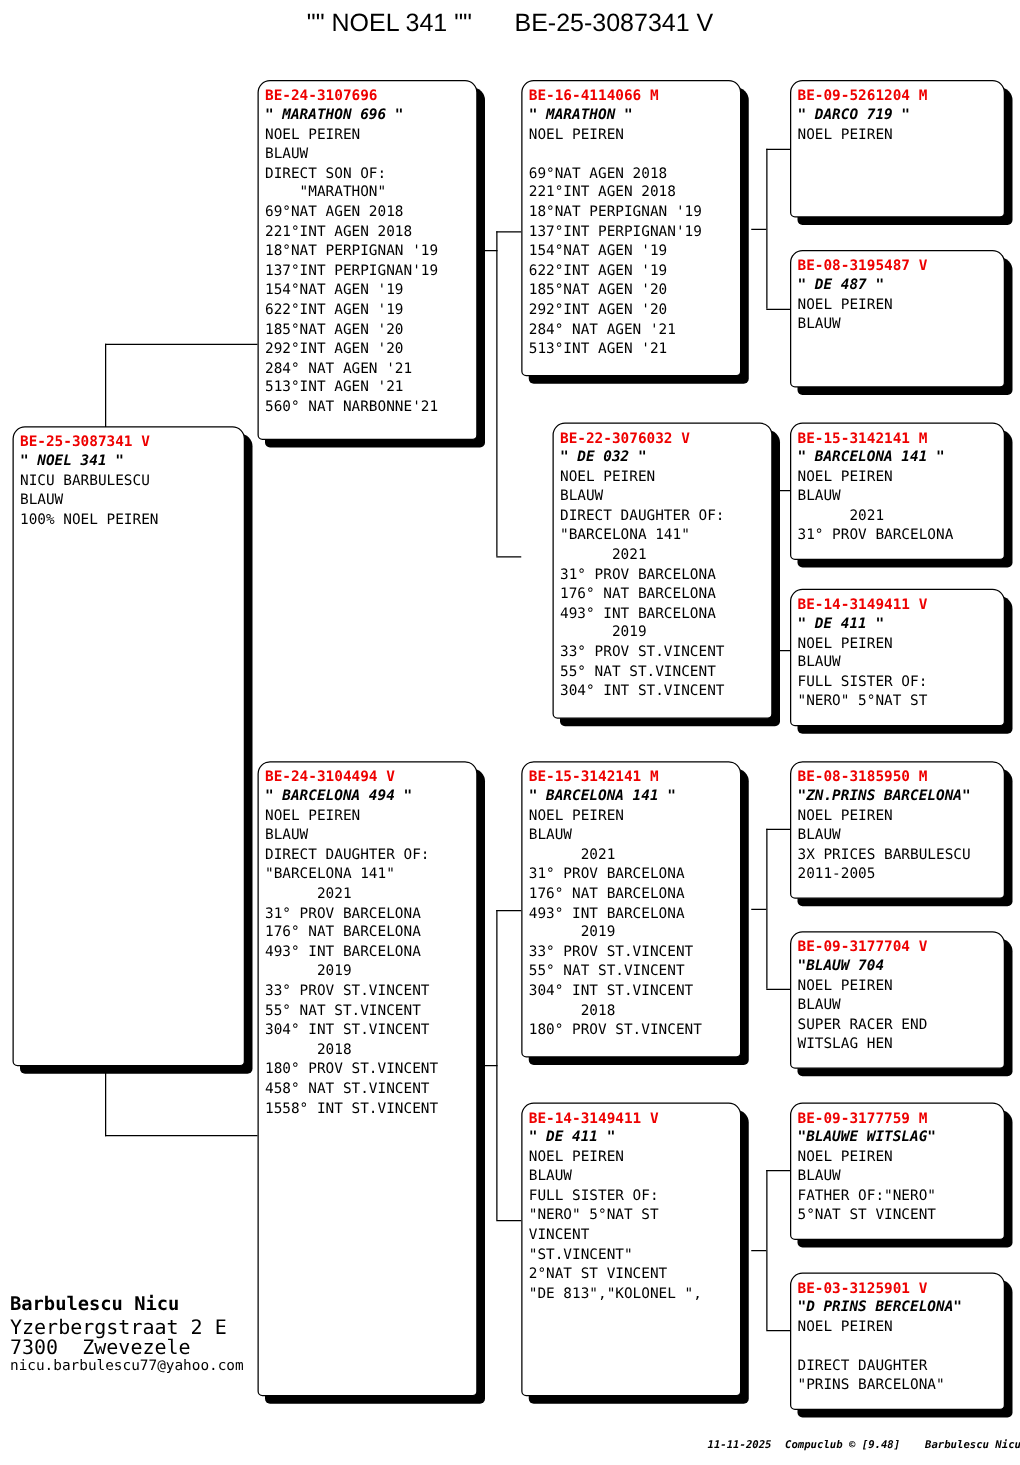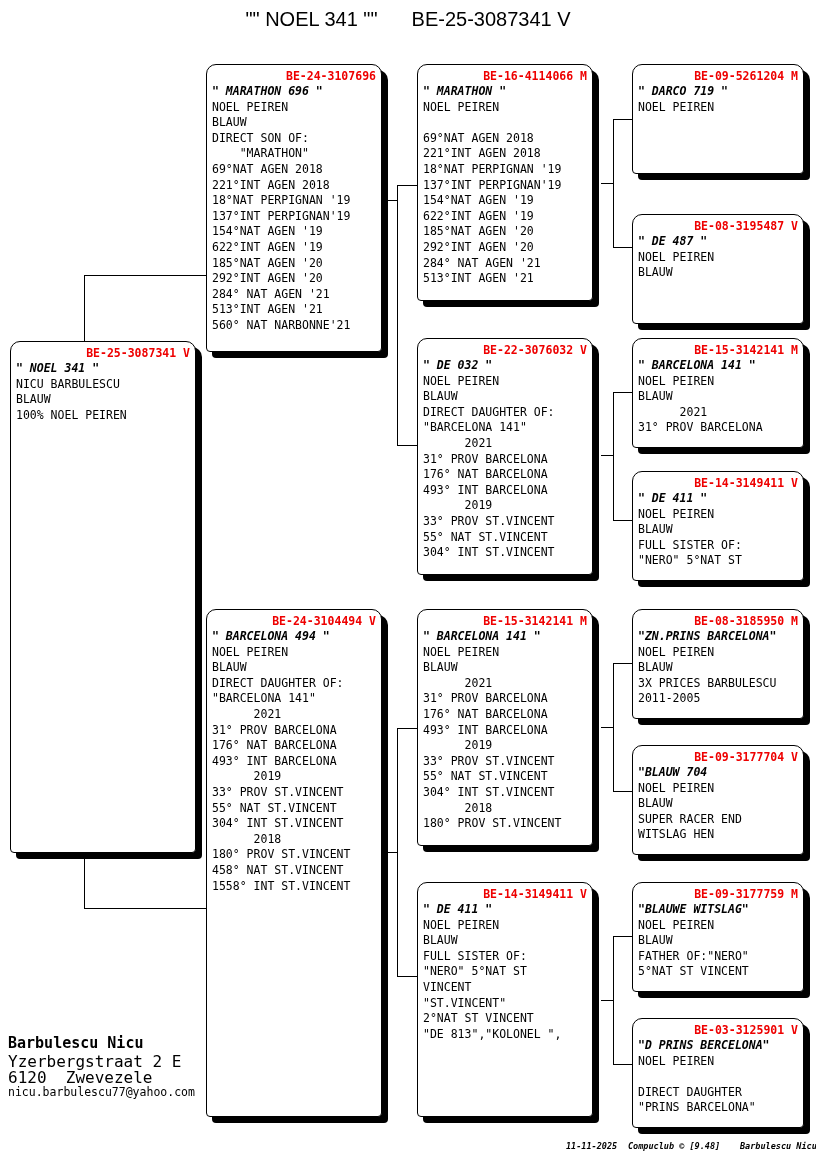--- a/index.html
+++ b/index.html
@@ -36,21 +36,21 @@
     box-sizing: border-box;
     background: #ffffff;
     border: 1px solid #000000;
     border-radius: 10px 10px 4px 4px;
     box-shadow: 6px 6px 0 0 #000000;
     padding: 4px 5px 3px 5px;
     overflow: hidden;
   }
   .card .ring {
     display: block;
-    text-align: right;
+    text-align: left;
     color: #ee0000;
     font-weight: bold;
     font-size: 11.5px;
     letter-spacing: 0px;
     line-height: 15px;
     white-space: pre;
   }
   .card .nick {
     display: block;
     font-style: italic;
@@ -108,21 +108,21 @@
     position: absolute;
     left: 566px;
     top: 1141px;
     width: 250px;
     font-size: 8.5px;
     font-style: italic;
     font-weight: bold;
     color: #000;
     white-space: pre;
   }
-  #credit span { display: inline-block; vertical-align: baseline; }
+  #credit span { display: inline-block; vertical-align: baseline; margin-top: 10px; }
   #credit .c-date { width: 62px; }
   #credit .c-app  { width: 112px; }
 </style>
 </head>
 <body>
 
 <div id="header"><span class="h-name">"" NOEL 341 ""</span><span class="h-gap"></span><span class="h-ring">BE-25-3087341 V</span></div>
 
 <div class="conn v" style="left:84px; top:275px; height:634px;"></div>
 <div class="conn h" style="left:84px; top:275px; width:122px;"></div>
@@ -176,21 +176,21 @@
   <span class="nick">" BARCELONA 494 "</span>
   <span class="lines"><span>NOEL PEIREN</span><span>BLAUW</span><span>DIRECT DAUGHTER OF:</span><span>"BARCELONA 141"</span><span>      2021</span><span>31° PROV BARCELONA</span><span>176° NAT BARCELONA</span><span>493° INT BARCELONA</span><span>      2019</span><span>33° PROV ST.VINCENT</span><span>55° NAT ST.VINCENT</span><span>304° INT ST.VINCENT</span><span>      2018</span><span>180° PROV ST.VINCENT</span><span>458° NAT ST.VINCENT</span><span>1558° INT ST.VINCENT</span></span>
 </div>
 
 <div class="card" style="left:417px; top:64px; width:176px; height:237px;">
   <span class="ring">BE-16-4114066 M</span>
   <span class="nick">" MARATHON "</span>
   <span class="lines"><span>NOEL PEIREN</span><span>&nbsp;</span><span>69°NAT AGEN 2018</span><span>221°INT AGEN 2018</span><span>18°NAT PERPIGNAN '19</span><span>137°INT PERPIGNAN'19</span><span>154°NAT AGEN '19</span><span>622°INT AGEN '19</span><span>185°NAT AGEN '20</span><span>292°INT AGEN '20</span><span>284° NAT AGEN '21</span><span>513°INT AGEN '21</span></span>
 </div>
 
-<div class="card" style="left:417px; top:338px; width:176px; height:237px;">
+<div class="card" style="left:442px; top:338px; width:176px; height:237px;">
   <span class="ring">BE-22-3076032 V</span>
   <span class="nick">" DE 032 "</span>
   <span class="lines"><span>NOEL PEIREN</span><span>BLAUW</span><span>DIRECT DAUGHTER OF:</span><span>"BARCELONA 141"</span><span>      2021</span><span>31° PROV BARCELONA</span><span>176° NAT BARCELONA</span><span>493° INT BARCELONA</span><span>      2019</span><span>33° PROV ST.VINCENT</span><span>55° NAT ST.VINCENT</span><span>304° INT ST.VINCENT</span></span>
 </div>
 
 <div class="card" style="left:417px; top:609px; width:176px; height:237px;">
   <span class="ring">BE-15-3142141 M</span>
   <span class="nick">" BARCELONA 141 "</span>
   <span class="lines"><span>NOEL PEIREN</span><span>BLAUW</span><span>      2021</span><span>31° PROV BARCELONA</span><span>176° NAT BARCELONA</span><span>493° INT BARCELONA</span><span>      2019</span><span>33° PROV ST.VINCENT</span><span>55° NAT ST.VINCENT</span><span>304° INT ST.VINCENT</span><span>      2018</span><span>180° PROV ST.VINCENT</span></span>
 </div>
@@ -200,21 +200,21 @@
   <span class="nick">" DE 411 "</span>
   <span class="lines"><span>NOEL PEIREN</span><span>BLAUW</span><span>FULL SISTER OF:</span><span>"NERO" 5°NAT ST</span><span>VINCENT</span><span>"ST.VINCENT"</span><span>2°NAT ST VINCENT</span><span>"DE 813","KOLONEL ",</span></span>
 </div>
 
 <div class="card" style="left:632px; top:64px; width:172px; height:110px;">
   <span class="ring">BE-09-5261204 M</span>
   <span class="nick">" DARCO 719 "</span>
   <span class="lines"><span>NOEL PEIREN</span></span>
 </div>
 
-<div class="card" style="left:632px; top:214px; width:172px; height:110px;">
+<div class="card" style="left:632px; top:200px; width:172px; height:110px;">
   <span class="ring">BE-08-3195487 V</span>
   <span class="nick">" DE 487 "</span>
   <span class="lines"><span>NOEL PEIREN</span><span>BLAUW</span></span>
 </div>
 
 <div class="card" style="left:632px; top:338px; width:172px; height:110px;">
   <span class="ring">BE-15-3142141 M</span>
   <span class="nick">" BARCELONA 141 "</span>
   <span class="lines"><span>NOEL PEIREN</span><span>BLAUW</span><span>      2021</span><span>31° PROV BARCELONA</span></span>
 </div>
@@ -245,17 +245,17 @@
 
 <div class="card" style="left:632px; top:1018px; width:172px; height:110px;">
   <span class="ring">BE-03-3125901 V</span>
   <span class="nick">"D PRINS BERCELONA"</span>
   <span class="lines"><span>NOEL PEIREN</span><span>&nbsp;</span><span>DIRECT DAUGHTER</span><span>"PRINS BARCELONA"</span></span>
 </div>
 
 <div id="owner">
   <div class="owner-name">Barbulescu Nicu</div>
   <div class="owner-line">Yzerbergstraat 2 E</div>
-  <div class="owner-line">6120  Zwevezele</div>
+  <div class="owner-line">7300  Zwevezele</div>
   <div class="owner-mail">nicu.barbulescu77@yahoo.com</div>
 </div>
 
 <div id="credit"><span class="c-date">11-11-2025</span><span class="c-app">Compuclub © [9.48]</span><span class="c-user">Barbulescu Nicu</span></div>
 
 </body></html>

